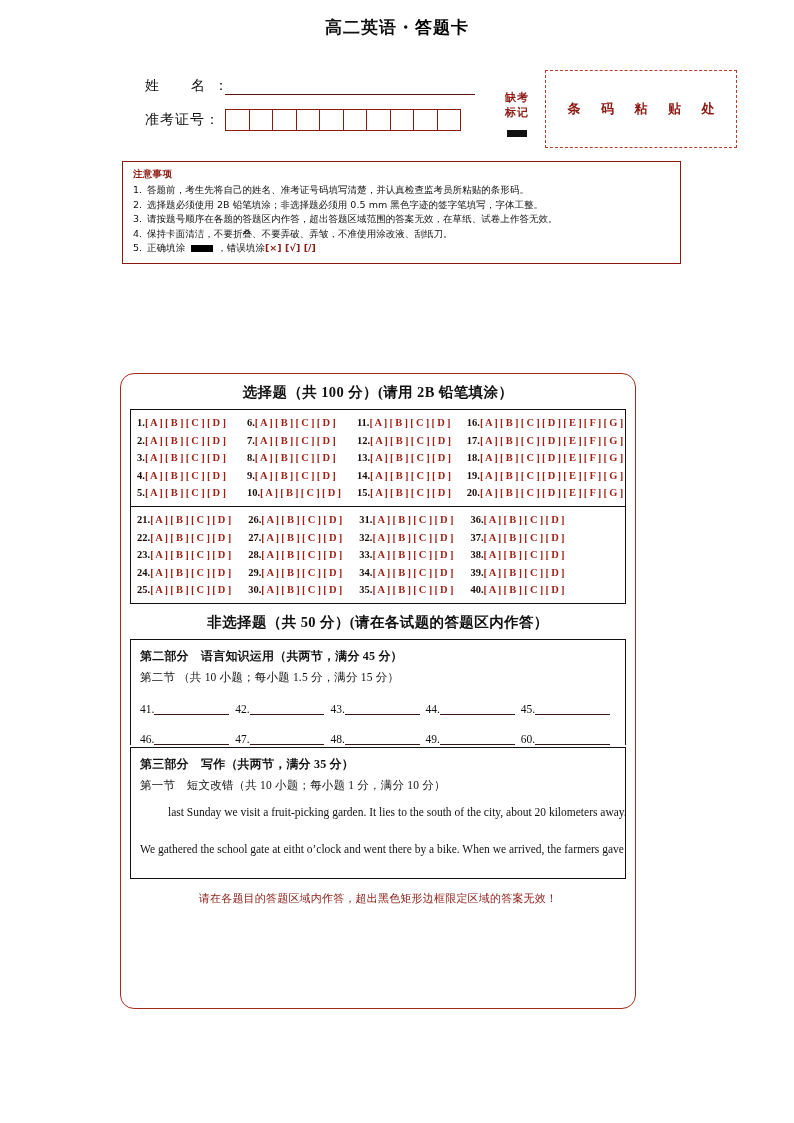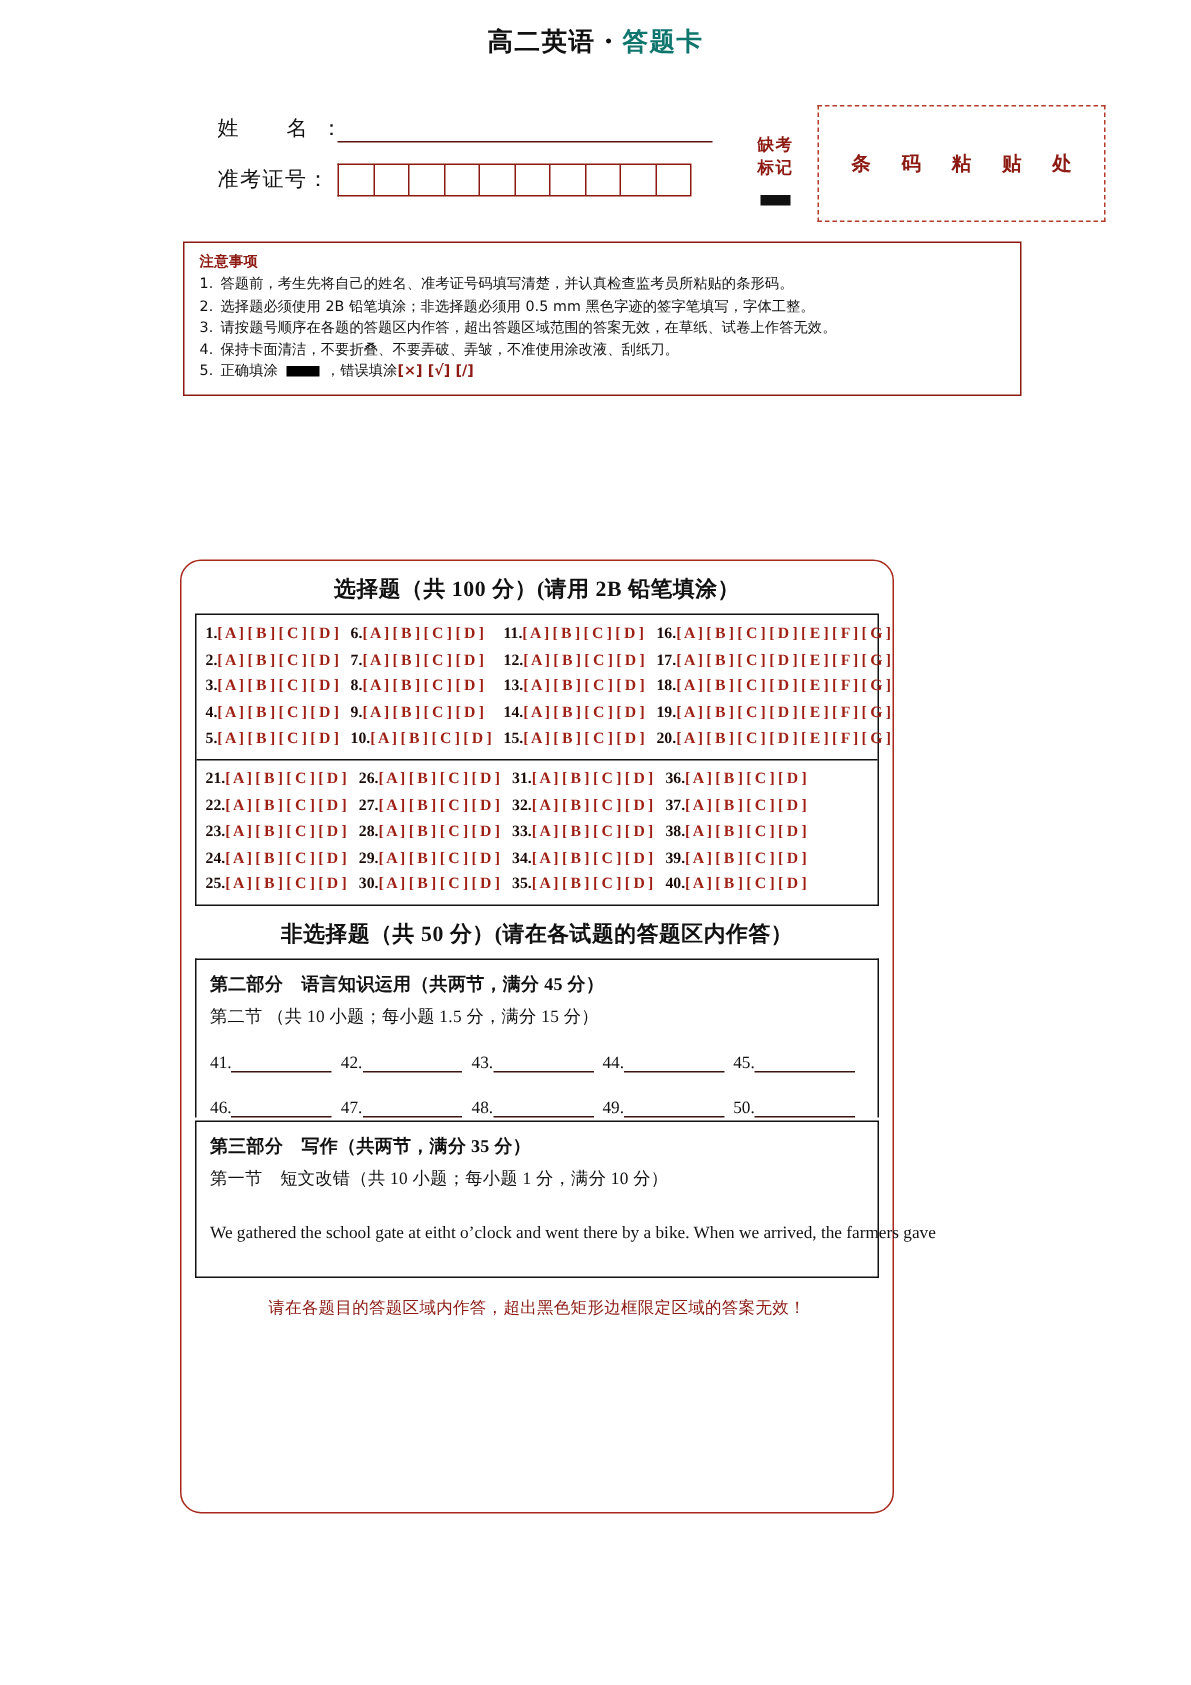--- a/index.html
+++ b/index.html
@@ -35,21 +35,21 @@
   }
   .title-sub {
     text-align: center;
     font-size: 17px;
     font-weight: bold;
     margin: 0;
     padding-top: 16px;
     letter-spacing: 1px;
   }
   .title-sub .black { color: #111; }
-  .title-sub .red { color: #0f766e; }
+  .title-sub .red { color: #000000; }
 
   
   .ident {
     position: relative;
     margin: 28px 60px 0 145px;
     height: 86px;
   }
   .ident-left {
     position: absolute;
     left: 0;
@@ -167,21 +167,21 @@
     background: #000;
     margin: 0 4px -1px 6px;
   }
   .bad { color: #8c1a12; font-weight: bold; }
 
   
   .main-card {
     position: absolute;
     left: 120px;
     top: 373px;
-    width: 476px;
+    width: 516px;
     height: 636px;
     border: 1.4px solid #a8291b;
     border-radius: 14px;
     box-sizing: border-box;
     background: #fff;
   }
 
   .sect-head {
     text-align: center;
     font-size: 14.5px;
@@ -449,28 +449,29 @@
           </div>
         <div class="blank-cell">
             <span class="bn">48.</span>
             <span class="bl"></span>
           </div>
         <div class="blank-cell">
             <span class="bn">49.</span>
             <span class="bl"></span>
           </div>
         <div class="blank-cell">
-            <span class="bn">50.</span>
+            <span class="bn">60.</span>
             <span class="bl"></span>
           </div>
       </div>
     </div>
 
     <div class="fr-box last">
       <div class="part-title">第三部分　写作（共两节，满分 35 分）</div>
       <div class="part-sub">第一节　短文改错（共 10 小题；每小题 1 分，满分 10 分）</div>
+      <div class="eng-line indent">last Sunday we visit a fruit-picking garden. It lies to the south of the city, about 20 kilometers away.</div>
       <div class="eng-line gap">We gathered the school gate at eitht o’clock and went there by a bike. When we arrived, the farmers gave</div>
     </div>
 
     <div class="footer-note">请在各题目的答题区域内作答，超出黑色矩形边框限定区域的答案无效！</div>
   </div>
 
 </div>
 
 </body></html>

